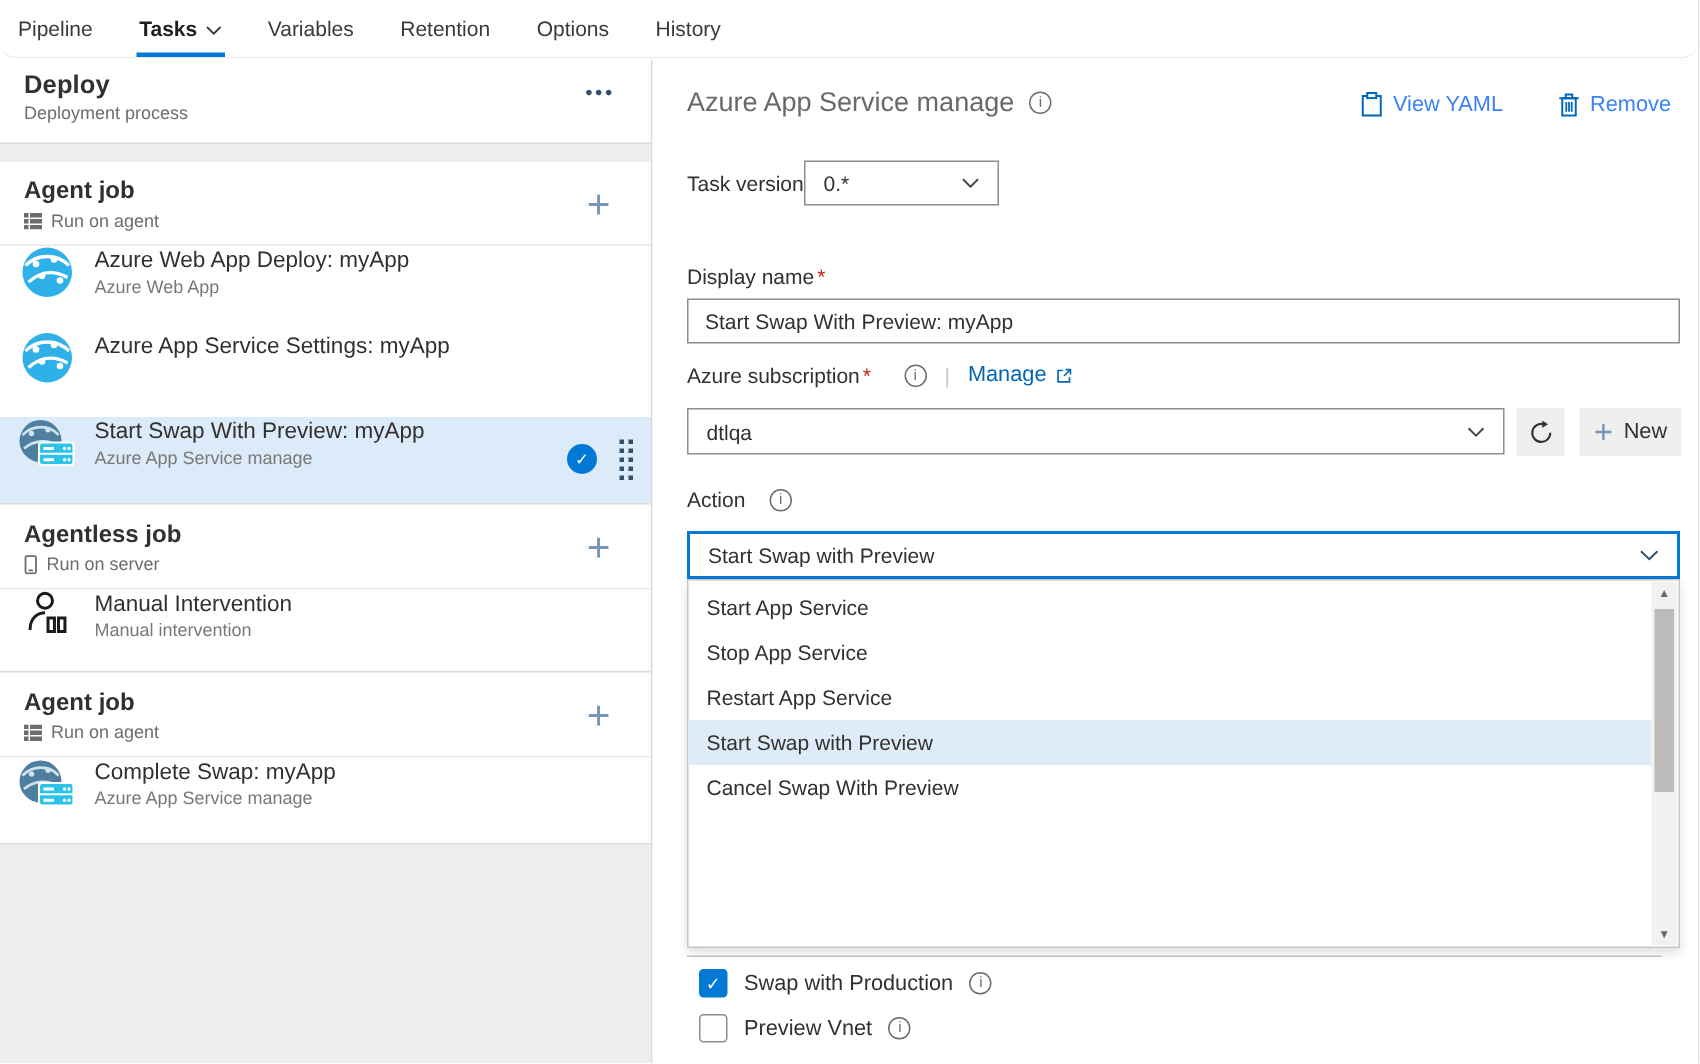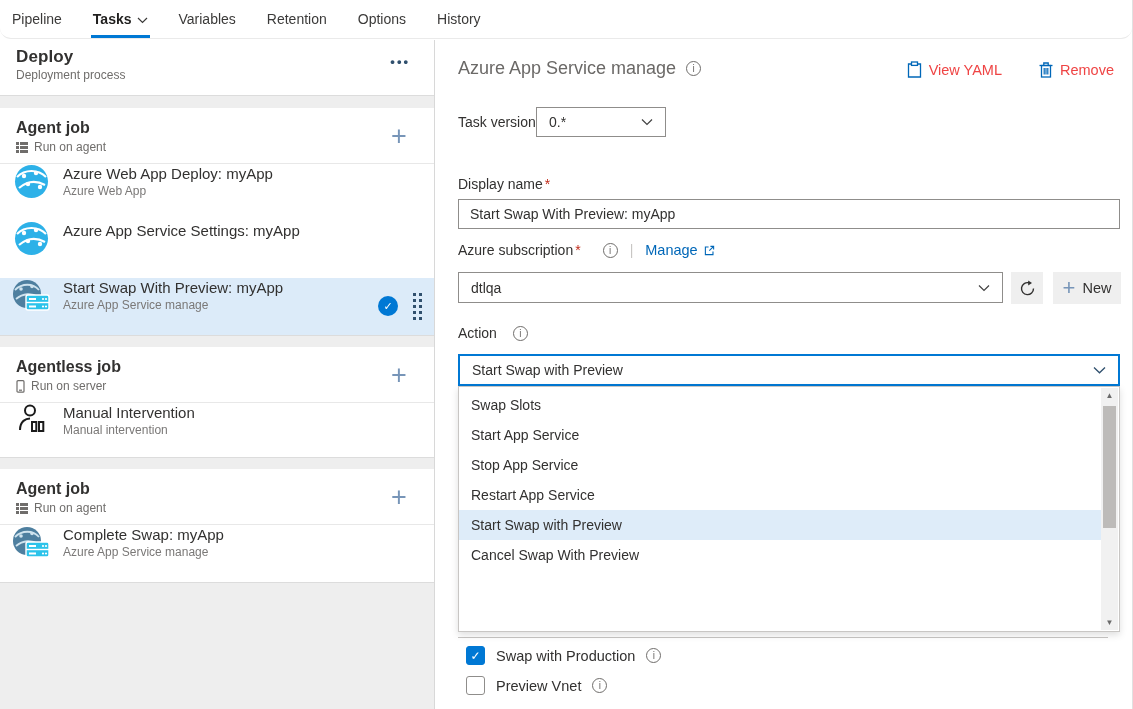--- a/index.html
+++ b/index.html
@@ -19,41 +19,41 @@
   .nav-chevron svg { display:block; margin-top:2px;}
   
   .sidebar { position:absolute; left:0; top:40px; bottom:0; width:435px;
     background:#eeeeee; border-right:1px solid #d8d8d8; overflow:hidden;}
   .card { background:#fff; border-bottom:1px solid #dcdcdc; }
   .process-card { height:56px; padding:7px 16px; position:relative; margin-bottom:12px;}
   .process-title { font-size:17px; font-weight:bold; color:#323130; letter-spacing:.1px;}
   .process-sub { font-size:12px; color:#6f6d6b; margin-top:1px;}
   .more-btn { position:absolute; right:24px; top:14px; color:#30506e; font-size:13px;
     font-weight:bold; letter-spacing:2px; cursor:pointer; }
-  .group { margin-bottom:11px; }
+  .group { margin-bottom:1px; }
   .group-header { position:relative; padding:11px 16px 9px; border-bottom:1px solid #e8e8e8; background:#fff;}
   .group-title { font-size:16px; font-weight:bold; color:#323130;}
   .group-sub { font-size:12px; color:#6f6d6b; margin-top:3px; display:flex; align-items:center; gap:6px;}
   .plus-btn { position:absolute; right:22px; top:16px; width:26px; height:26px;
     color:#7795b8; font-size:27px; font-weight:200; line-height:24px; text-align:center; cursor:pointer;}
   .task-row { position:relative; height:57px; display:flex; align-items:flex-start; padding:0 12px; background:#fff; cursor:pointer;}
   .task-row.selected { background:#dcebf9; }
   .task-icon { width:38px; min-width:38px; margin-right:13px; display:flex; justify-content:center;}
   .task-title { font-size:15px; color:#323130; line-height:19px;}
   .task-sub { font-size:12px; color:#7a7877; margin-top:1px;}
   .check-badge { position:absolute; right:36px; top:18px; width:20px; height:20px; border-radius:50%;
     background:#0078d4; color:#fff; font-size:11px; display:flex; align-items:center; justify-content:center;}
   .drag-dots { position:absolute; right:12px; top:15px; display:grid;
     grid-template-columns:repeat(2,3px); grid-auto-rows:3px; gap:3px 3px;}
   .drag-dots i { background:#30506e; display:block;}
   
   .panel { position:absolute; left:435px; top:39px; right:0; bottom:0; background:#fff;}
   .panel-title { position:absolute; left:23px; top:19px; font-size:18px; color:#6b6967; display:flex; align-items:center; gap:10px;}
   .panel-actions { position:absolute; right:18px; top:22px; display:flex; gap:22px;}
-  .link-btn { display:flex; align-items:center; gap:7px; color:#ef4444; font-size:14.5px; cursor:pointer;padding-left:15px;}
+  .link-btn { display:flex; align-items:center; gap:7px; color:#3b82f6; font-size:14.5px; cursor:pointer;padding-left:15px;}
   .info-badge { width:15px; height:15px; min-width:15px; border:1px solid #6f6d6b; border-radius:50%;
     color:#6f6d6b; font-size:10px; font-style:normal; display:inline-flex; align-items:center; justify-content:center; cursor:pointer;}
   .field-label { position:absolute; left:23px; font-size:14px; color:#323130; display:flex; align-items:center; gap:8px;}
   .req { color:#c02b1a; margin-left:2px;}
   .divider { color:#c8c6c4; margin:0 4px;}
   .manage-link { color:#0067b8; display:flex; align-items:center; gap:6px; font-size:14.5px; cursor:pointer;}
   .selectbox { position:absolute; height:30px; border:1px solid #8f8d8b; background:#fff;
     display:flex; align-items:center; padding:0 12px; cursor:pointer;}
   .selectbox .val { flex:1; font-size:14px; color:#323130; white-space:nowrap; overflow:hidden;}
   .textinput { position:absolute; height:30px; border:1px solid #8f8d8b; background:#fff;
@@ -381,21 +381,20 @@
     <div class="selectbox action-select" style="left:23px; top:315px; width:662px;">
       <span class="val">Start Swap with Preview</span>
       <span>
         <svg width="13" height="8">
             <path d="M1 1.5 L6.5 6.8 L12 1.5" stroke="#30506e" fill="none" stroke-width="1.3"></path>
           </svg>
       </span>
     </div>
 
     <div class="droplist">
-      <div class="opt">Swap Slots</div>
       <div class="opt">Start App Service</div>
       <div class="opt">Stop App Service</div>
       <div class="opt">Restart App Service</div>
       <div class="opt hl">Start Swap with Preview</div>
       <div class="opt">Cancel Swap With Preview</div>
       <div class="list-scrollbar">
         <span class="scroll-arrow" style="top:3px">▲</span>
         <span class="scroll-thumb"></span>
         <span class="scroll-arrow" style="bottom:3px">▼</span>
       </div>

